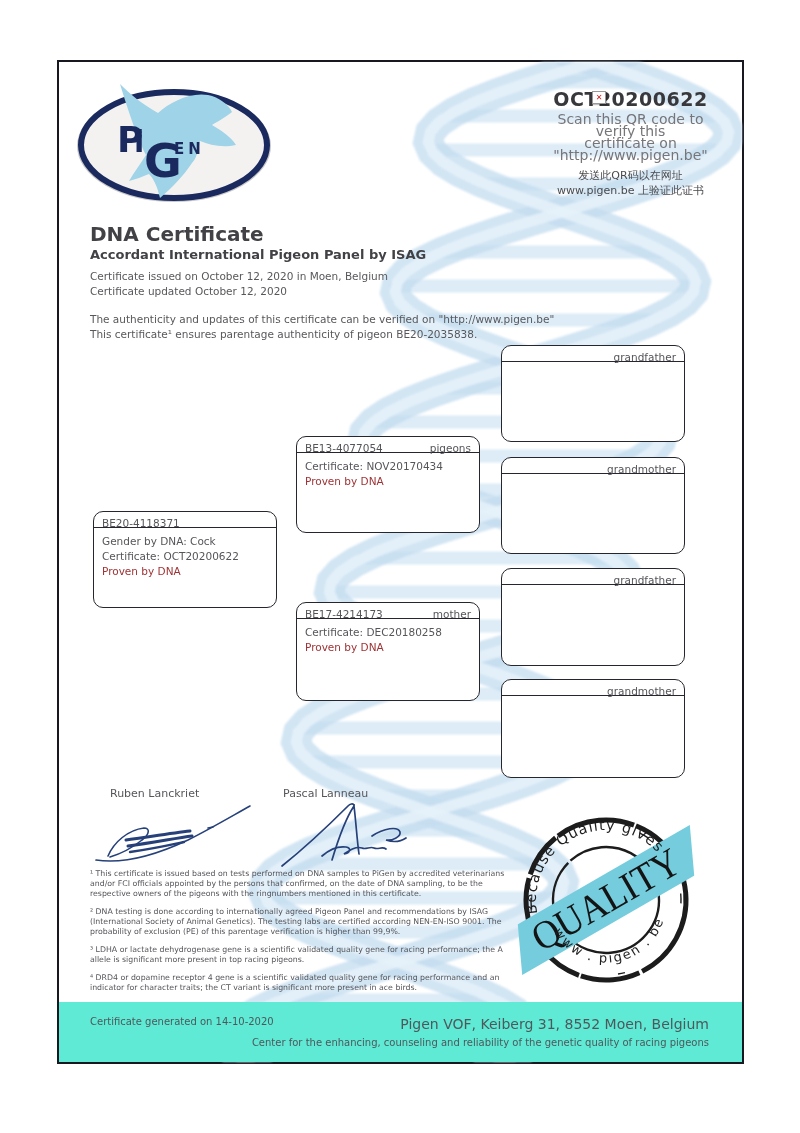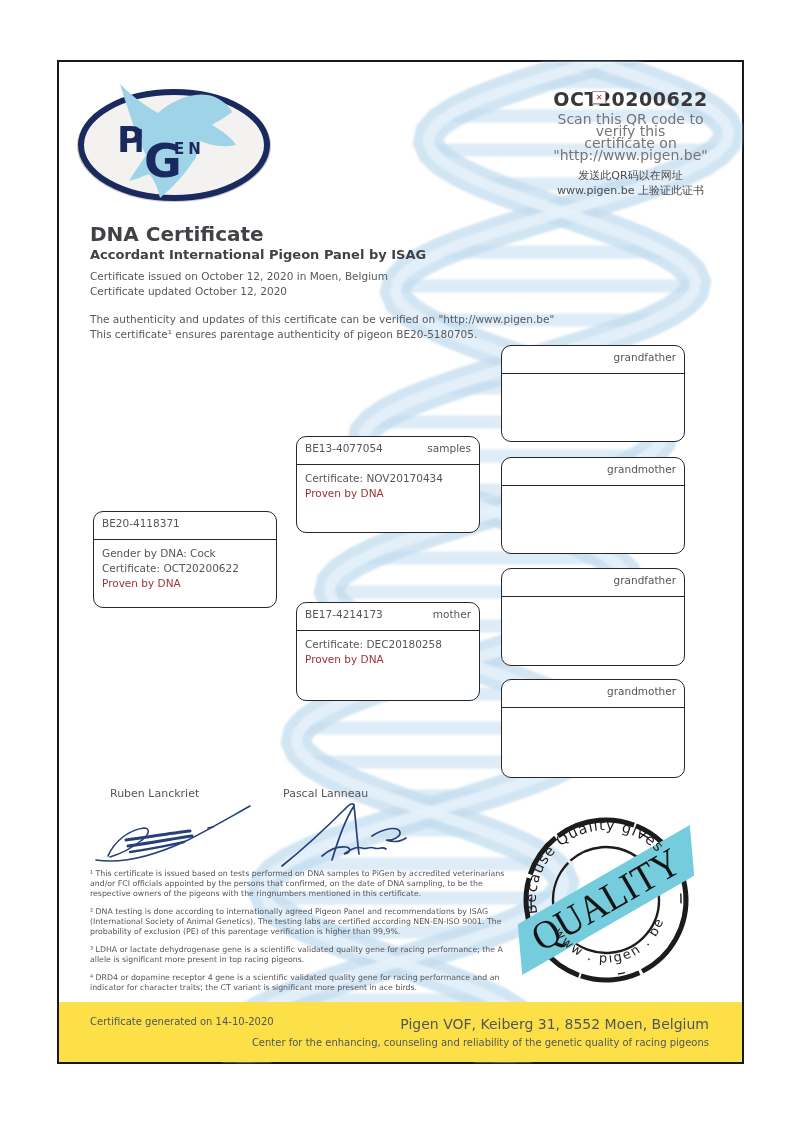--- a/index.html
+++ b/index.html
@@ -19,21 +19,21 @@
   .broken-img { position:absolute; left:54px; top:3px; width:14px; height:13px; background:#fff; border:1px solid #9a9a9a; font-size:8px; color:#c22; line-height:12px; text-align:center; box-shadow:1px 1px 1px rgba(0,0,0,.25); }
 
   
   .title    { position:absolute; left:90px; top:222px; font-size:20px; font-weight:bold; color:#414146; }
   .subtitle { position:absolute; left:90px; top:247px; font-size:13px; font-weight:bold; color:#414146; }
   .issued   { position:absolute; left:90px; top:269px; font-size:10.5px; color:#58585c; line-height:14.5px; }
   .verifytx { position:absolute; left:90px; top:312px; font-size:10.5px; color:#58585c; line-height:14.5px; }
 
   
   .pbox { position:absolute; background:#ffffff; border:1.5px solid #26262e; border-radius:10px; }
-  .pbox .hdr { height:28px; display:flex; justify-content:space-between; align-items:flex-start; padding:5px 8px 0 8px; border-bottom:1.5px solid #26262e; font-size:10.5px; color:#56565a; }
+  .pbox .hdr { height:16px; display:flex; justify-content:space-between; align-items:flex-start; padding:5px 8px 0 8px; border-bottom:1.5px solid #26262e; font-size:10.5px; color:#56565a; }
   .pbox .bdy { padding:6px 8px; font-size:10.5px; color:#56565a; line-height:15px; }
   .proven { color:#9e3133; }
   .b-subject { left:93px;  top:511px; width:184px; height:97px; }
   .b-father  { left:296px; top:436px; width:184px; height:97px; }
   .b-mother  { left:296px; top:602px; width:184px; height:99px; }
   .b-gp1 { left:501px; top:345px; width:184px; height:97px; }
   .b-gp2 { left:501px; top:457px; width:184px; height:97px; }
   .b-gp3 { left:501px; top:568px; width:184px; height:98px; }
   .b-gp4 { left:501px; top:679px; width:184px; height:99px; }
 
@@ -44,21 +44,21 @@
   .sig-svg-2 { position:absolute; left:276px; top:798px; width:135px; height:75px; }
 
   
   .footnotes { position:absolute; left:90px; top:869px; width:420px; }
   .footnotes p { font-size:7.8px; line-height:10px; color:#55555a; margin-bottom:8px; }
 
   
   .stamp { position:absolute; left:516px; top:810px; width:180px; height:180px; transform:rotate(-5deg); }
 
   
-  .footer-band { position:absolute; left:59px; top:1002px; width:683px; height:60px; background:#fde047; }
+  .footer-band { position:absolute; left:59px; top:1002px; width:683px; height:60px; background:#5eead4; }
   .footer-generated { position:absolute; left:31px; top:14px; font-size:10px; color:#4e585c; }
   .footer-address   { position:absolute; right:33px; top:14px; font-size:14px; color:#4e585c; }
   .footer-tagline   { position:absolute; right:33px; top:35px; font-size:10px; color:#4e585c; }
 </style>
 </head>
 <body>
 
 <div class="frame"></div>
 
 <svg id="helix-svg" viewBox="0 0 683 1000">
@@ -119,38 +119,38 @@
 </div>
 
 <div class="title">DNA Certificate</div>
 <div class="subtitle">Accordant International Pigeon Panel by ISAG</div>
 <div class="issued">
   <div>Certificate issued on October 12, 2020 in Moen, Belgium</div>
   <div>Certificate updated October 12, 2020</div>
 </div>
 <div class="verifytx">
   <div>The authenticity and updates of this certificate can be verified on "http://www.pigen.be"</div>
-  <div>This certificate¹ ensures parentage authenticity of pigeon BE20-5180705.</div>
+  <div>This certificate¹ ensures parentage authenticity of pigeon BE20-2035838.</div>
 </div>
 
 <div class="pbox b-subject">
   <div class="hdr">
       <span>BE20-4118371</span>
     </div>
   <div class="bdy">
     <div>Gender by DNA: Cock</div>
     <div>Certificate: OCT20200622</div>
     <div class="proven">Proven by DNA</div>
   </div>
 </div>
 
 <div class="pbox b-father">
   <div class="hdr">
     <span>BE13-4077054</span>
-    <span>samples</span>
+    <span>pigeons</span>
   </div>
   <div class="bdy">
     <div>Certificate: NOV20170434</div>
     <div class="proven">Proven by DNA</div>
   </div>
 </div>
 
 <div class="pbox b-mother">
   <div class="hdr">
     <span>BE17-4214173</span>

